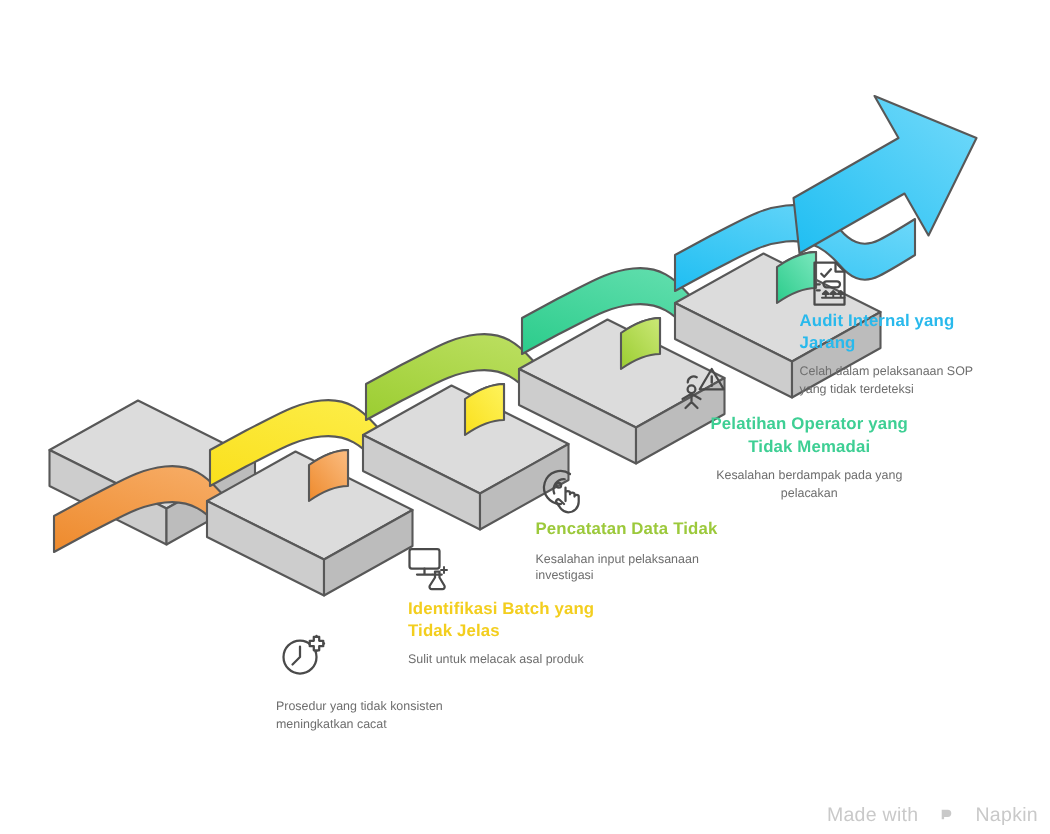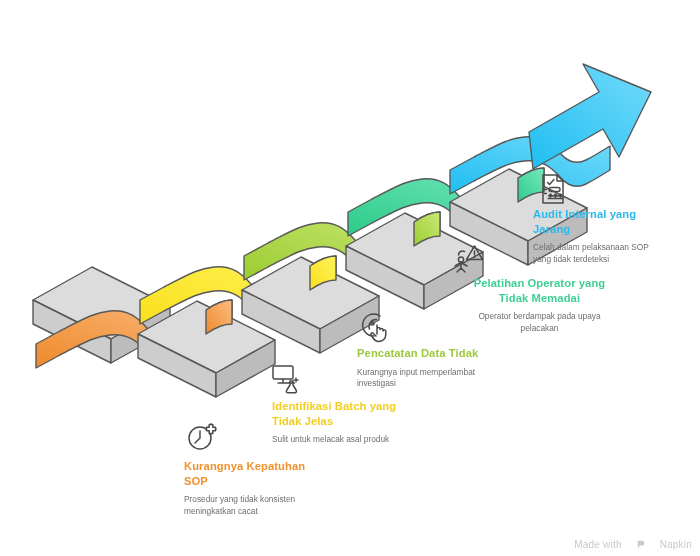--- a/index.html
+++ b/index.html
@@ -50,21 +50,21 @@
     position: absolute;
   }
   .icon-holder svg {
     display: block;
     overflow: visible;
   }
   .watermark {
     position: absolute;
     right: 8px;
     bottom: 6px;
-    font-size: 10px;
+    font-size: 13px;
     color: #c9c9c9;
     display: flex;
     align-items: flex-start;
     gap: 15px;
     letter-spacing: 0.2px;
   }
   .watermark .wm-mark {
     display: inline-block;
   }
 </style>
@@ -588,42 +588,40 @@
       <rect x="12" y="15.5" width="11" height="4" rx="2"></rect>
       <path d="M7.5 21.5 h2"></path>
       <path d="M11.5 24 L13.5 22 L15.5 24 M11.5 24 L15.5 24 M13.5 22 L13.5 26" stroke-width="1.3"></path>
       <path d="M16.5 24 L18.5 22 L20.5 24 M16.5 24 L20.5 24 M18.5 22 L18.5 26" stroke-width="1.3"></path>
       <path d="M21.5 24 L23.5 22 L25.5 24 M21.5 24 L25.5 24 M23.5 22 L23.5 26" stroke-width="1.3"></path>
       <path d="M11 26.5 h15" stroke-width="1.3"></path>
     </svg>
   </div>
 
   <div class="label-block" style="left:184px; top:459px; width:170px;">
-    <p class="label-title" style="color:#F0922E;">Kurangnya Kepatuhan
-SOP</p>
     <p class="label-desc">Prosedur yang tidak konsisten
 meningkatkan cacat</p>
   </div>
 
   <div class="label-block" style="left:272px; top:399px; width:180px;">
     <p class="label-title" style="color:#F3CE1E;">Identifikasi Batch yang
 Tidak Jelas</p>
     <p class="label-desc">Sulit untuk melacak asal produk</p>
   </div>
 
   <div class="label-block" style="left:357px; top:346px; width:185px;">
     <p class="label-title" style="color:#9CC93B;">Pencatatan Data Tidak</p>
-    <p class="label-desc">Kurangnya input memperlambat
+    <p class="label-desc">Kesalahan input pelaksanaan
 investigasi</p>
   </div>
 
   <div class="label-block" style="left:447px; top:276px; width:185px;text-align:center;">
     <p class="label-title" style="color:#3ECF94;">Pelatihan Operator yang
 Tidak Memadai</p>
-    <p class="label-desc">Operator berdampak pada upaya
+    <p class="label-desc">Kesalahan berdampak pada yang
 pelacakan</p>
   </div>
 
   <div class="label-block" style="left:533px; top:207px; width:170px;">
     <p class="label-title" style="color:#29B9EC;">Audit Internal yang
 Jarang</p>
     <p class="label-desc">Celah dalam pelaksanaan SOP
 yang tidak terdeteksi</p>
   </div>
 

